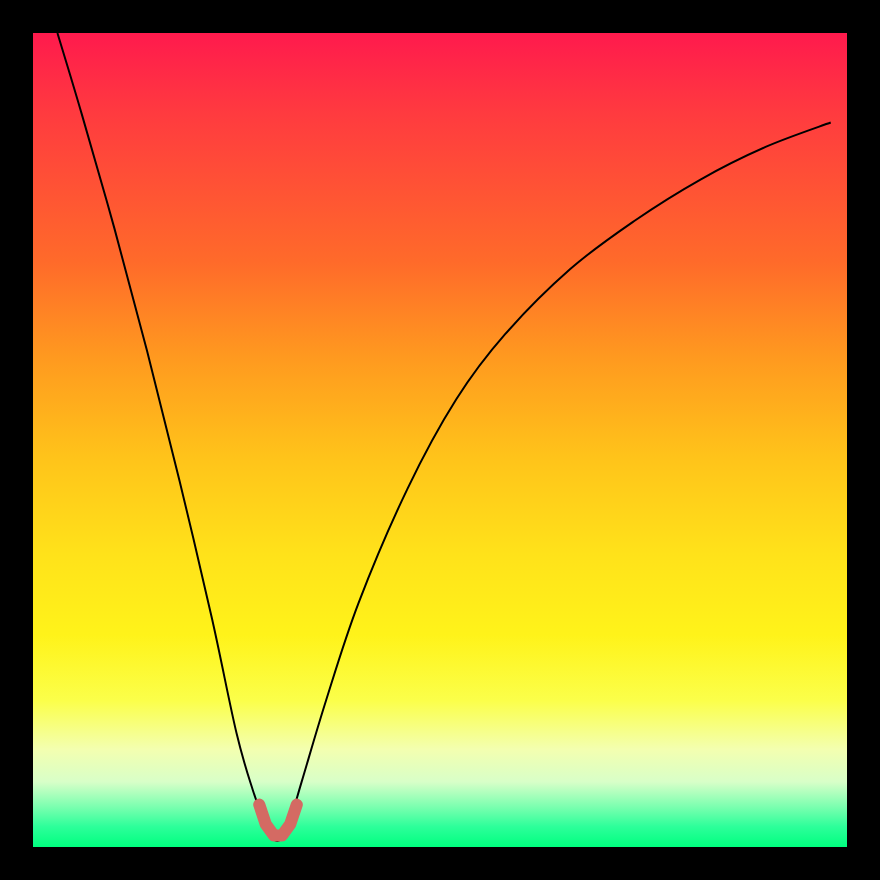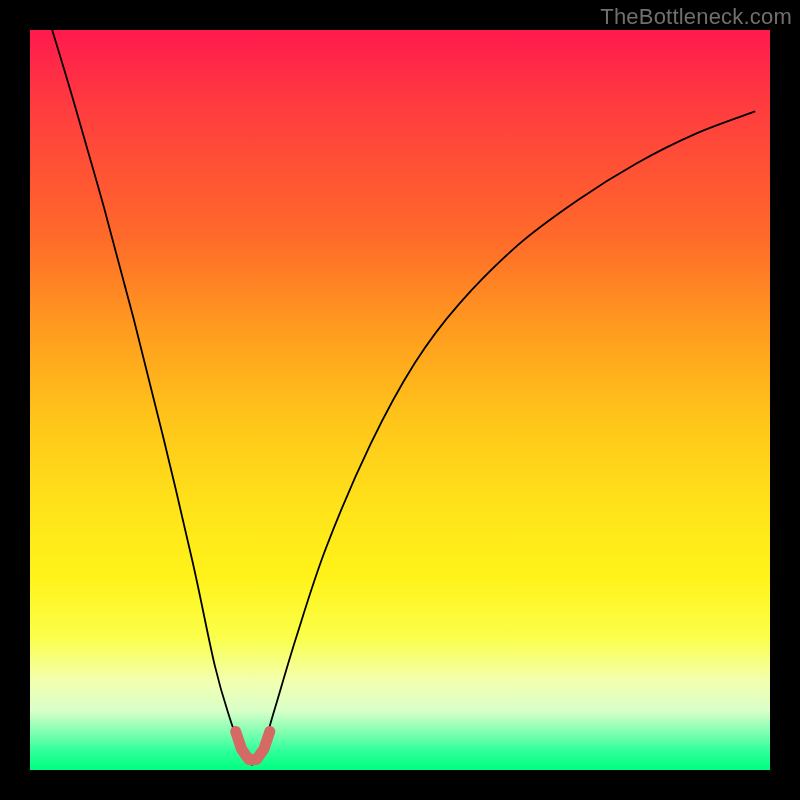--- a/index.html
+++ b/index.html
@@ -66,21 +66,20 @@
     stroke: #d46a63;
     stroke-width: 11;
     stroke-linecap: round;
     stroke-linejoin: round;
   }
 </style>
 </head>
 <body>
 
 <div class="outer">
-  <div class="watermark">TheBottleneck.com</div>
 
   <div class="plot">
     <svg class="curve" viewBox="0 0 740 740" preserveAspectRatio="none">
       <path class="curve-path" d="M22.2 0.0 C25.9 12.3, 35.8 44.4, 44.4 74.0 C53.0 103.6, 64.1 141.8, 74.0 177.6 C83.9 213.4, 93.7 250.4, 103.6 288.6 C113.5 326.8, 123.3 366.3, 133.2 407.0 C143.1 447.7, 154.2 494.6, 162.8 532.8 C171.4 571.0, 178.8 610.5, 185.0 636.4 C191.2 662.3, 195.5 674.6, 199.8 688.2 C204.1 701.8, 207.8 710.4, 210.9 717.8 C214.0 725.2, 215.8 730.1, 218.3 732.6 C220.8 735.1, 223.2 735.1, 225.7 732.6 C228.2 730.1, 230.0 726.4, 233.1 717.8 C236.2 709.2, 238.7 699.3, 244.2 680.8 C249.8 662.3, 257.8 633.9, 266.4 606.8 C275.0 579.7, 283.7 550.1, 296.0 518.0 C308.3 485.9, 325.6 445.2, 340.4 414.4 C355.2 383.6, 370.0 356.4, 384.8 333.0 C399.6 309.6, 411.9 293.5, 429.2 273.8 C446.5 254.1, 468.7 231.9, 488.4 214.6 C508.1 197.3, 527.9 183.8, 547.6 170.2 C567.3 156.6, 587.1 144.3, 606.8 133.2 C626.5 122.1, 646.3 112.2, 666.0 103.6 C685.7 95.0, 715.3 85.1, 725.2 81.4"></path>
       <path class="marker-path" d="M205.7 701.5 L211.6 719.3 L219.0 729.6 L226.4 729.6 L233.8 719.3 L239.8 701.5"></path>
     </svg>
   </div>
 </div>
 
 </body></html>

